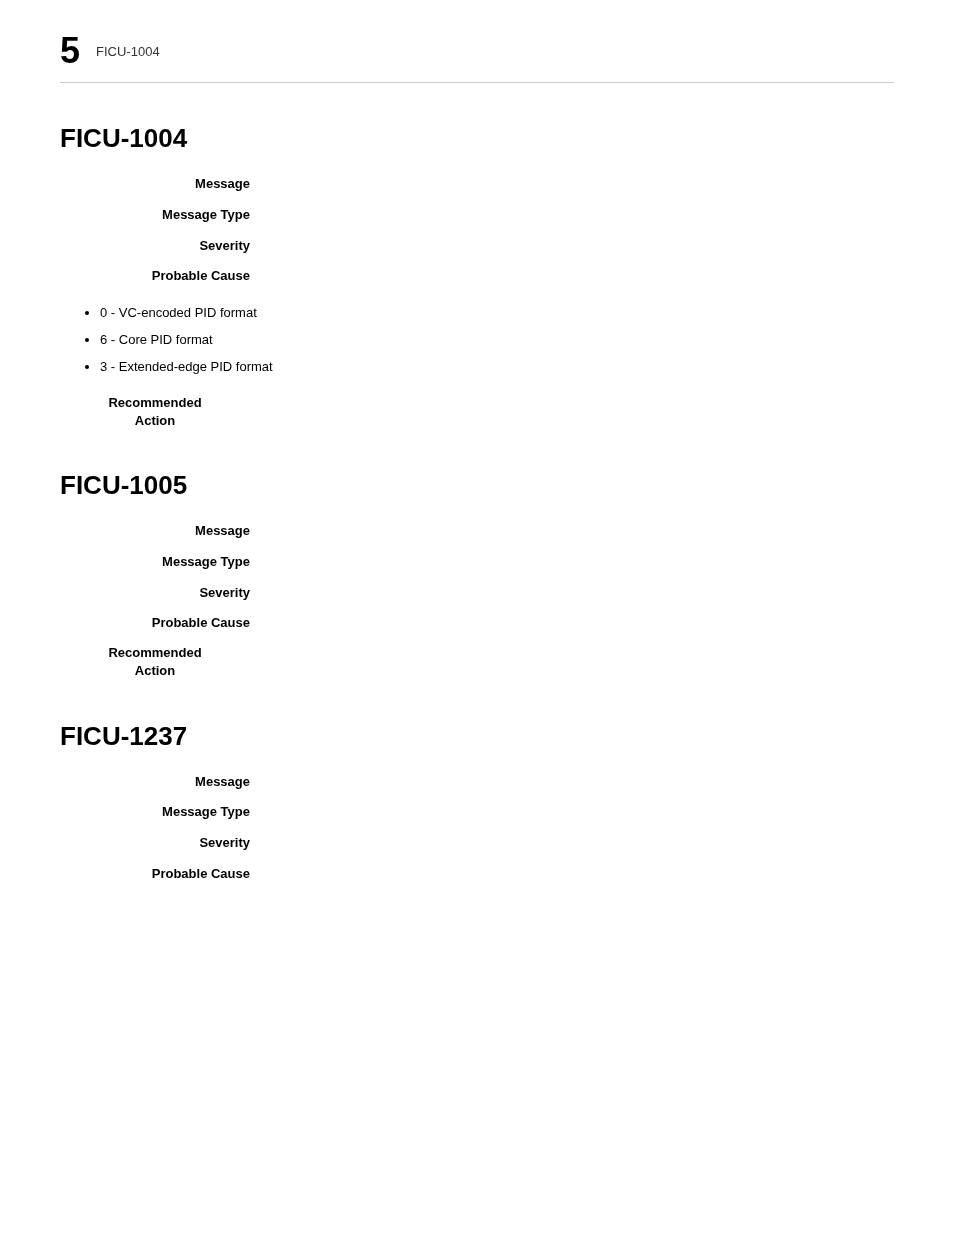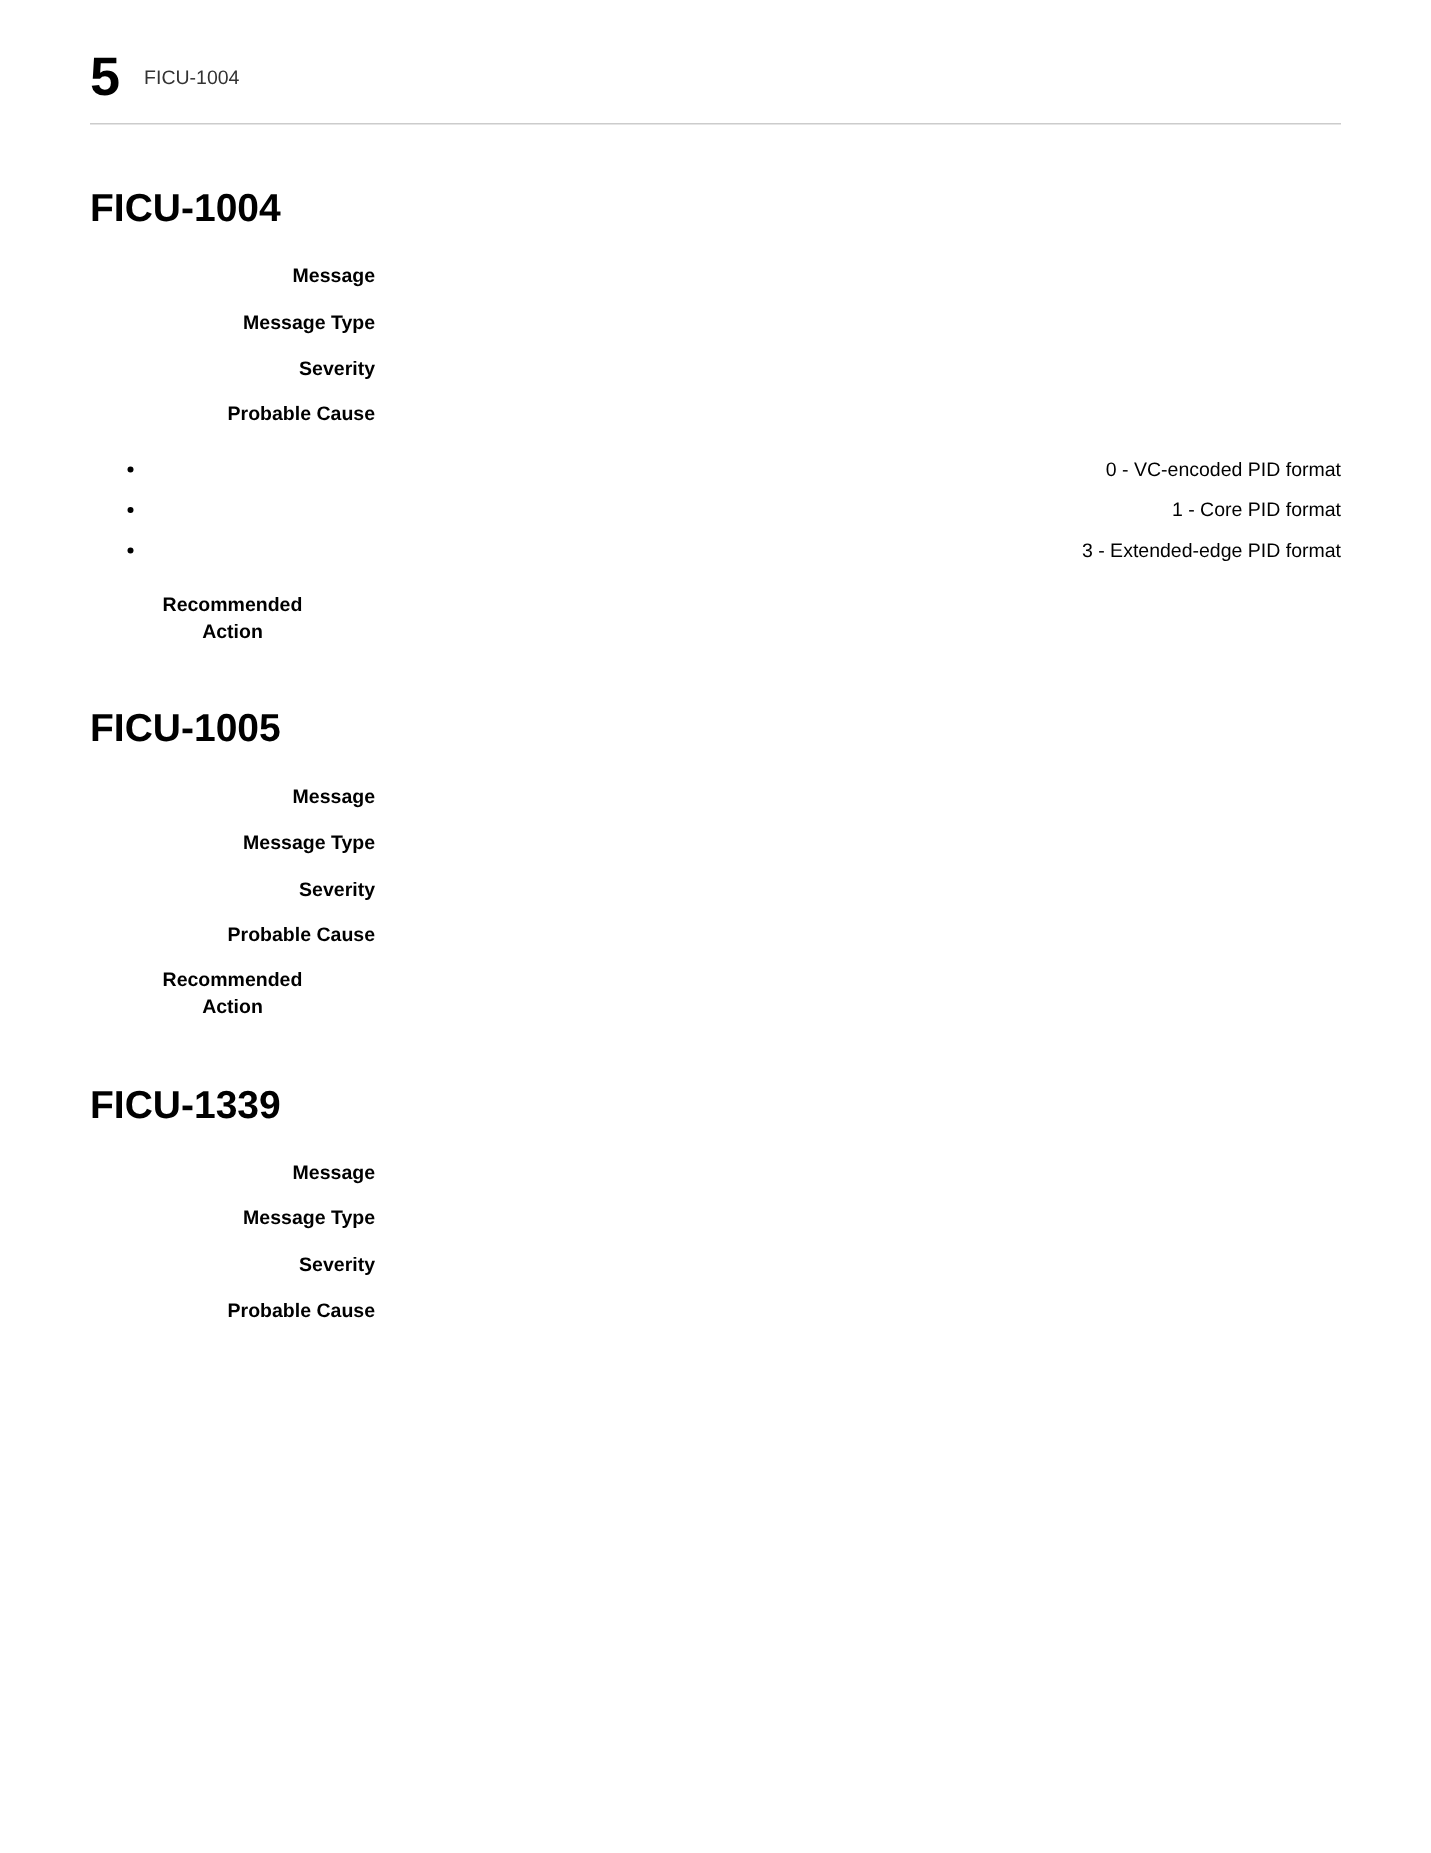--- a/index.html
+++ b/index.html
@@ -64,21 +64,20 @@
 
     .field-value {
       flex: 1;
       font-size: 13px;
       line-height: 1.6;
     }
 
     .bullet-list {
       list-style: disc;
       margin: 16px 0 16px 40px;
-      text-align: right;
     }
 
     .bullet-list li {
       font-size: 13px;
       margin-bottom: 6px;
       line-height: 1.6;
     }
 
     .recommended-action-label {
       width: 210px;
@@ -112,21 +111,21 @@
       <div class="field-row">
         <div class="field-label">Severity</div>
         <div class="field-value"></div>
       </div>
       <div class="field-row">
         <div class="field-label">Probable Cause</div>
         <div class="field-value"></div>
       </div>
       <ul class="bullet-list">
         <li>0 - VC-encoded PID format</li>
-        <li>1 - Core PID format</li>
+        <li>6 - Core PID format</li>
         <li>3 - Extended-edge PID format</li>
       </ul>
       <div class="field-row">
         <div class="recommended-action-label">Recommended<br>Action</div>
         <div class="field-value"></div>
       </div>
     </div>
     <div class="section">
       <div class="section-title">FICU-1005</div>
       <div class="field-row">
@@ -144,21 +143,21 @@
       <div class="field-row">
         <div class="field-label">Probable Cause</div>
         <div class="field-value"></div>
       </div>
       <div class="field-row">
         <div class="recommended-action-label">Recommended<br>Action</div>
         <div class="field-value"></div>
       </div>
     </div>
     <div class="section">
-      <div class="section-title">FICU-1339</div>
+      <div class="section-title">FICU-1237</div>
       <div class="field-row">
         <div class="field-label">Message</div>
         <div class="field-value"></div>
       </div>
       <div class="field-row">
         <div class="field-label">Message Type</div>
         <div class="field-value"></div>
       </div>
       <div class="field-row">
         <div class="field-label">Severity</div>

